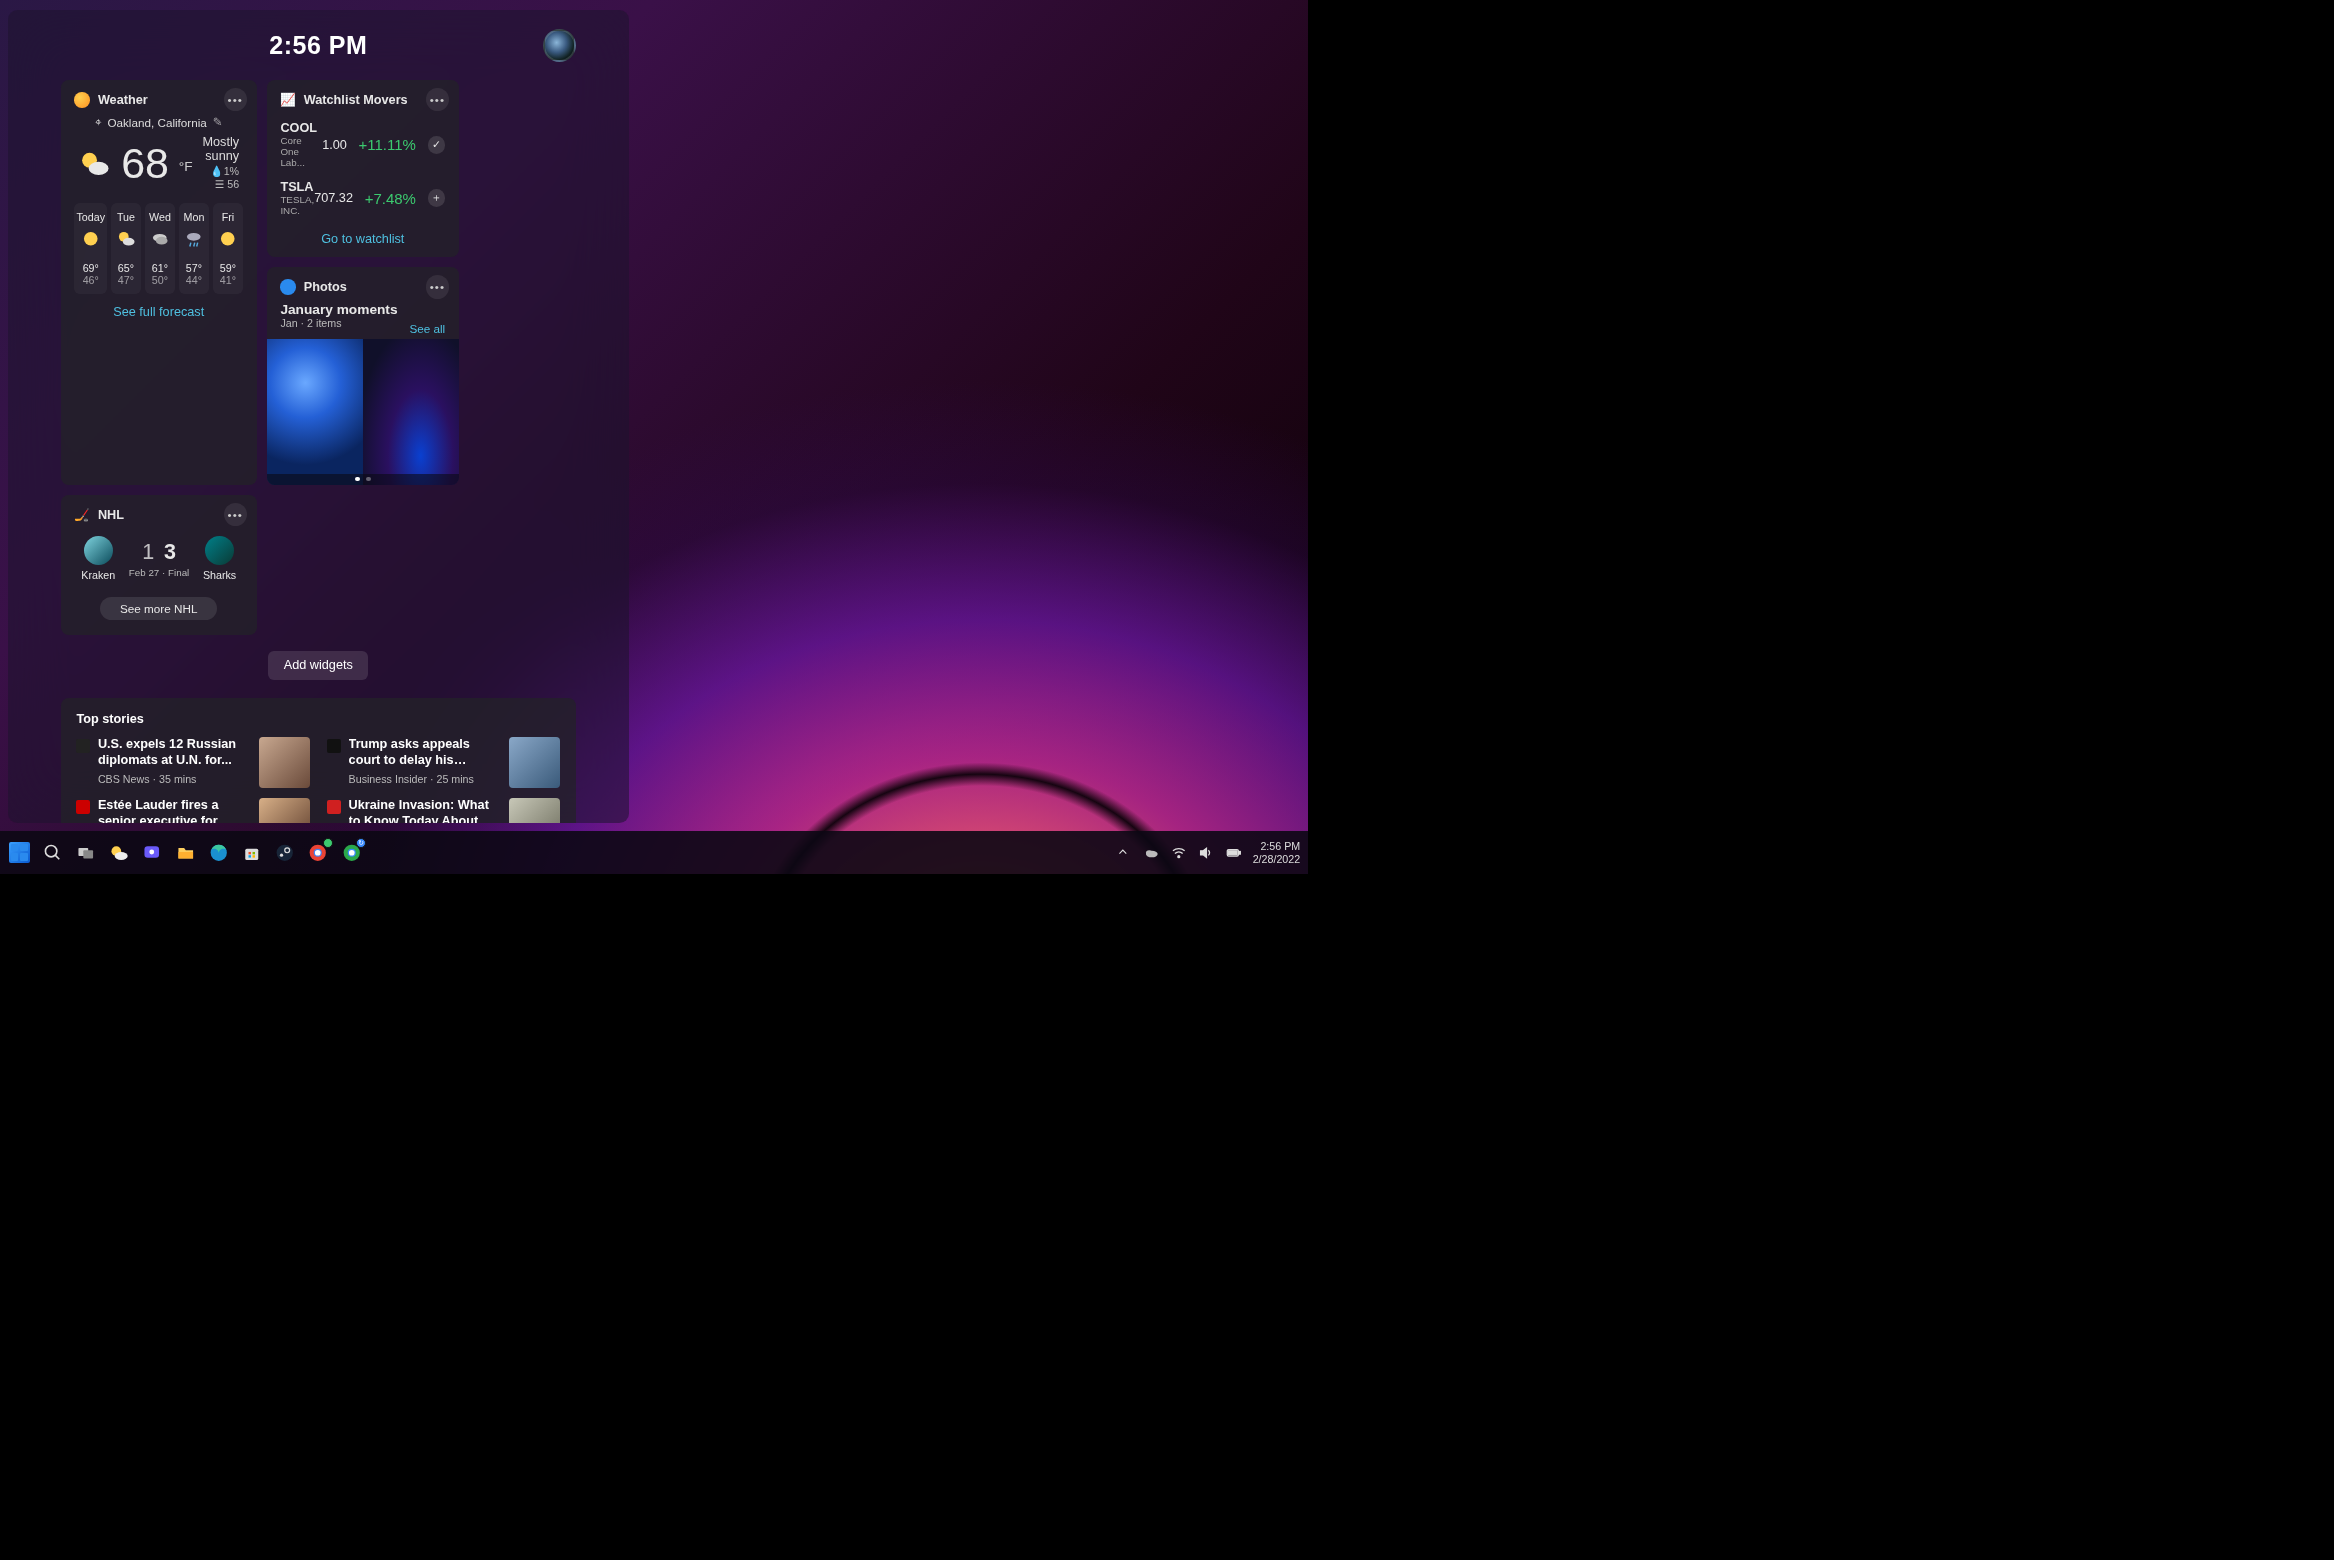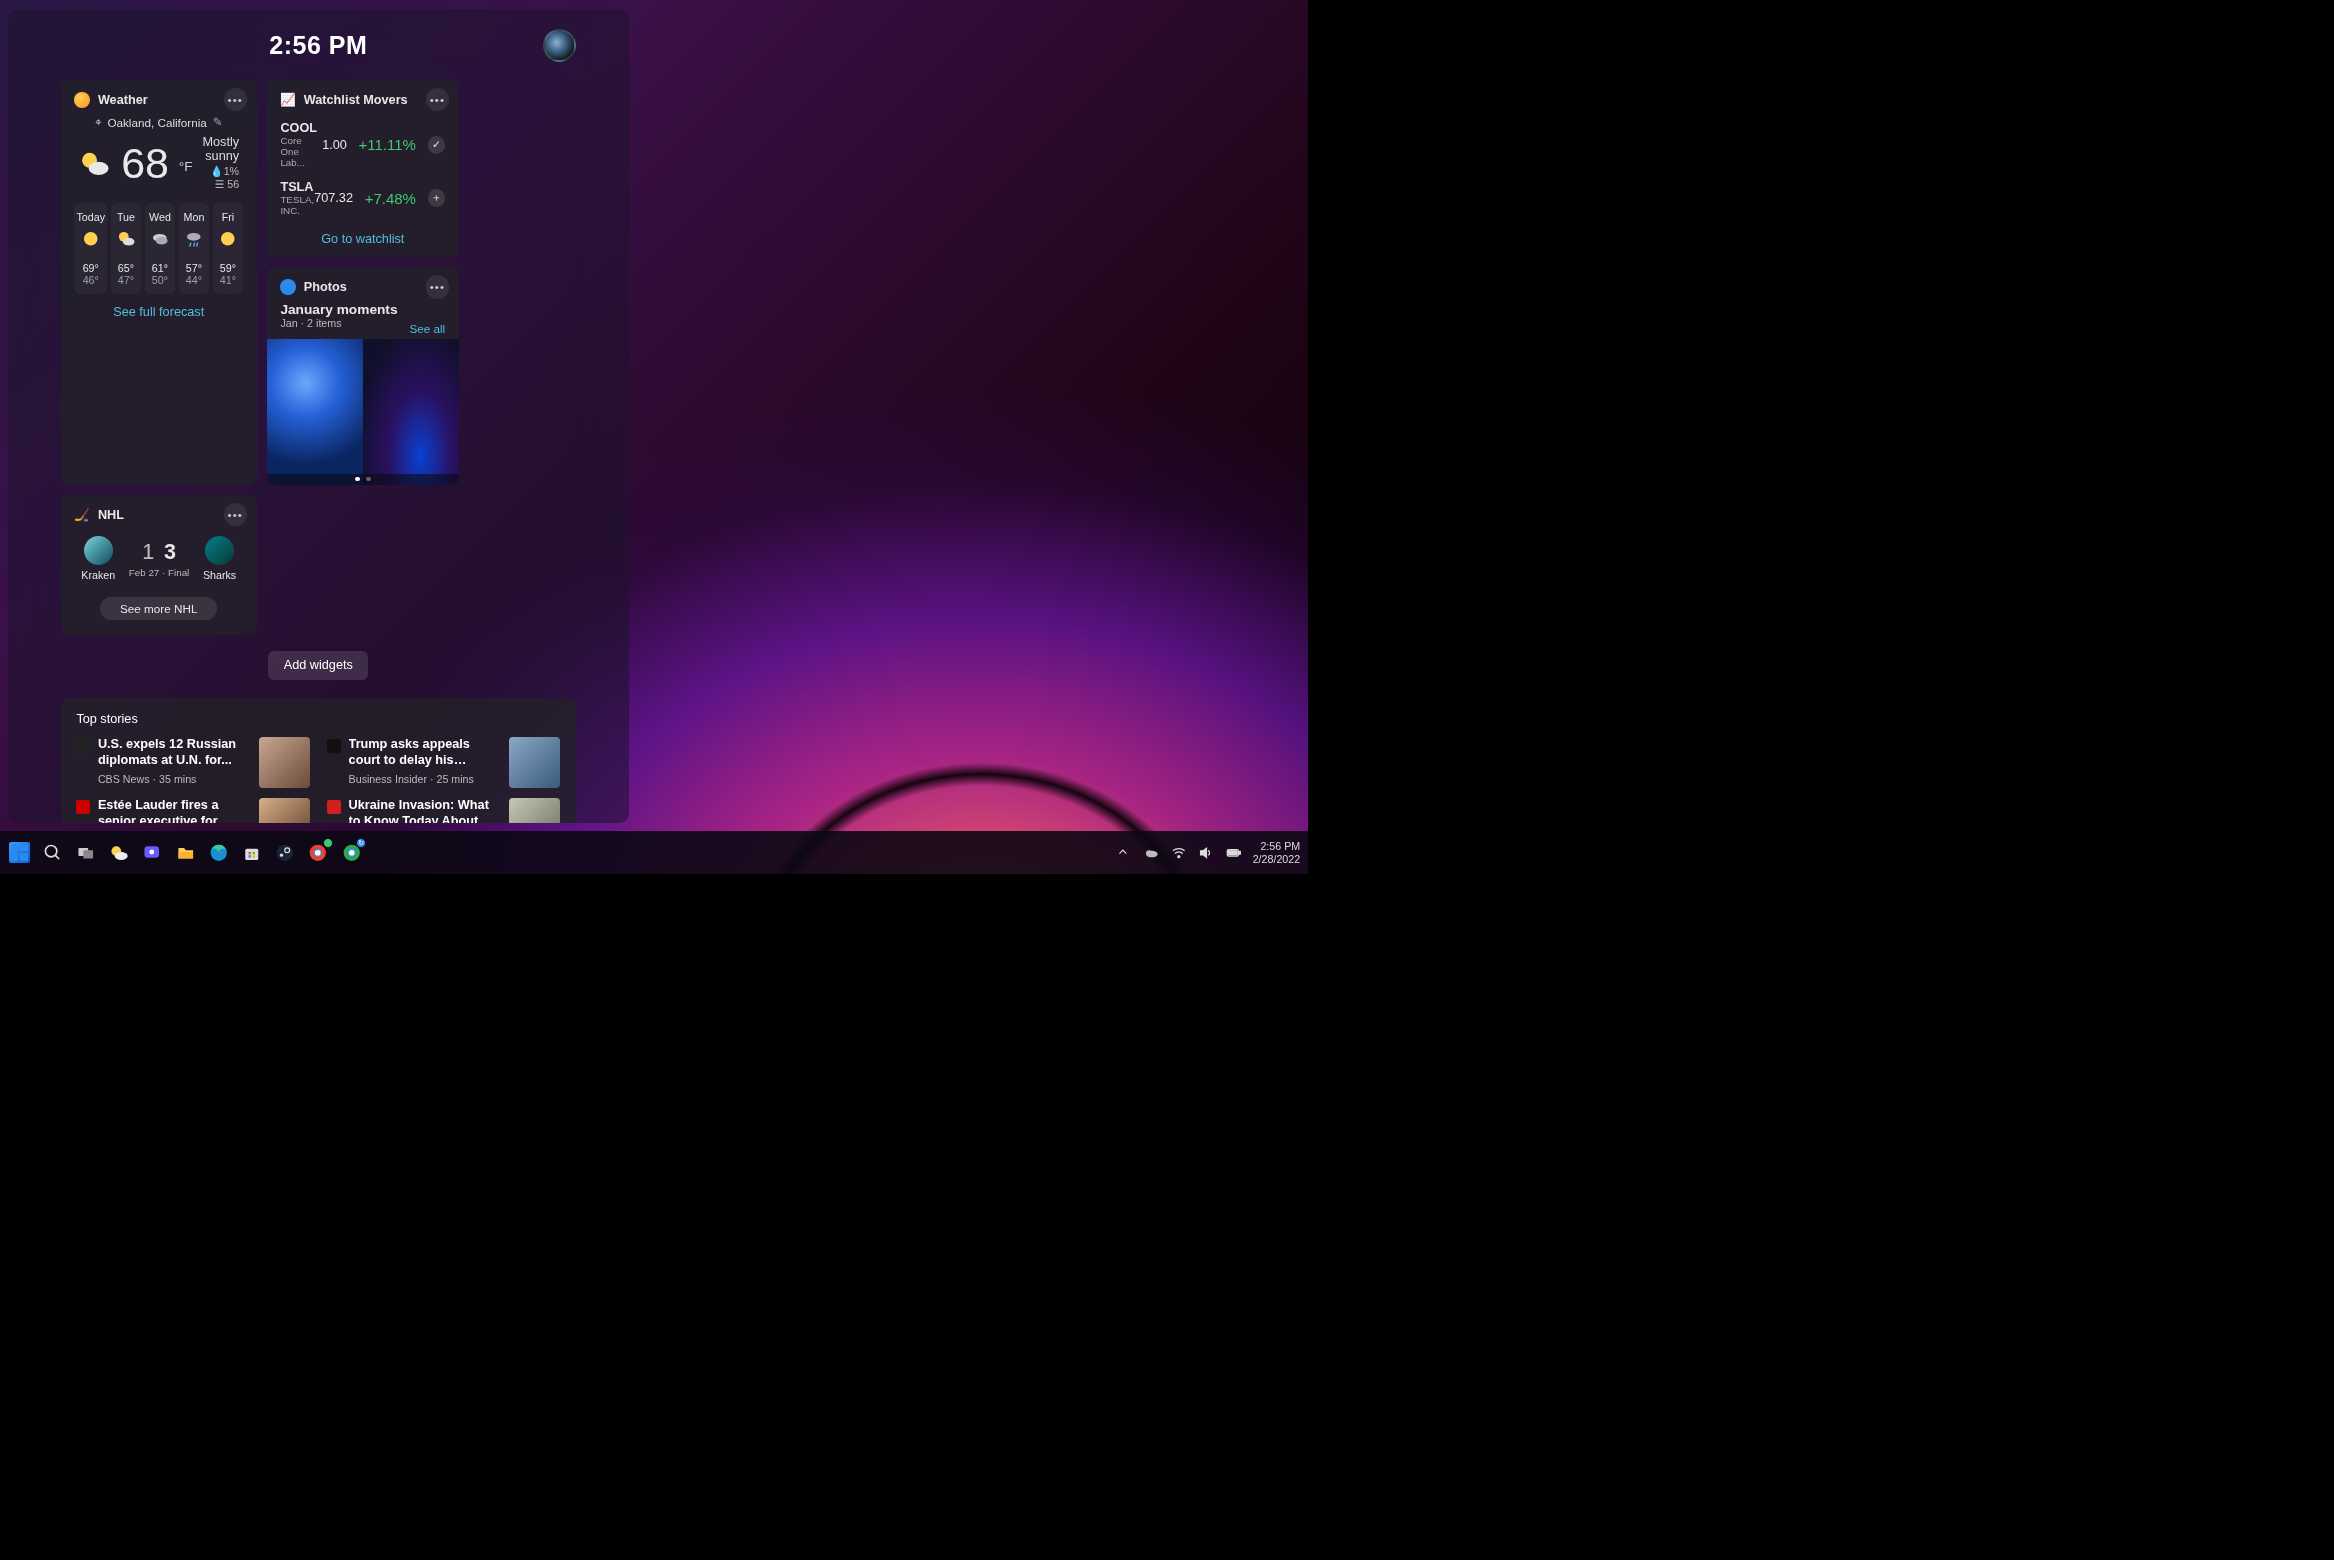--- a/index.html
+++ b/index.html
@@ -113,21 +113,21 @@
     radial-gradient(ellipse at 60% 80%, #0a40d0 0%, #2a1060 40%, #10102a 80%);}
   .photos .dots{position:absolute;bottom:3.9px;left:0;right:0;display:flex;justify-content:center;gap:5.9px;}
   .photos .dot{width:4.9px;height:4.9px;border-radius:50%;background:rgba(255,255,255,0.35);}
   .photos .dot.on{background:#fff;}
   .photos .tb{position:absolute;bottom:0;left:0;right:0;height:11.7px;background:rgba(10,10,20,0.6);}
 
   .add-widgets{display:block;margin:15.6px auto 17.6px;background:rgba(255,255,255,0.12);border:none;color:#fff;font-size:12.7px;padding:7.8px 15.6px;border-radius:5.9px;cursor:pointer;}
 
   
   .stories{background:rgba(35,35,40,0.75);border-radius:7.8px;padding:13.7px 15.6px;margin-top:9.8px;}
-  .stories h3{font-size:12.7px;font-weight:400;margin-bottom:11.7px;}
+  .stories h3{font-size:12.7px;font-weight:700;margin-bottom:11.7px;}
   .stories-grid{display:grid;grid-template-columns:1fr 1fr;gap:9.8px 17.6px;}
   .story{display:flex;gap:7.8px;}
   .story .pub{width:13.7px;height:13.7px;flex-shrink:0;border-radius:2px;margin-top:2px;}
   .story .txt{flex:1;min-width:0;}
   .story .hl{font-size:12.7px;font-weight:600;line-height:1.25;
     display:-webkit-box;-webkit-line-clamp:2;-webkit-box-orient:vertical;overflow:hidden;}
   .story .src{font-size:10.7px;color:#bbb;margin-top:3.9px;}
   .story .simg{width:51px;height:51px;border-radius:3.9px;flex-shrink:0;background:#555;}
 
   

